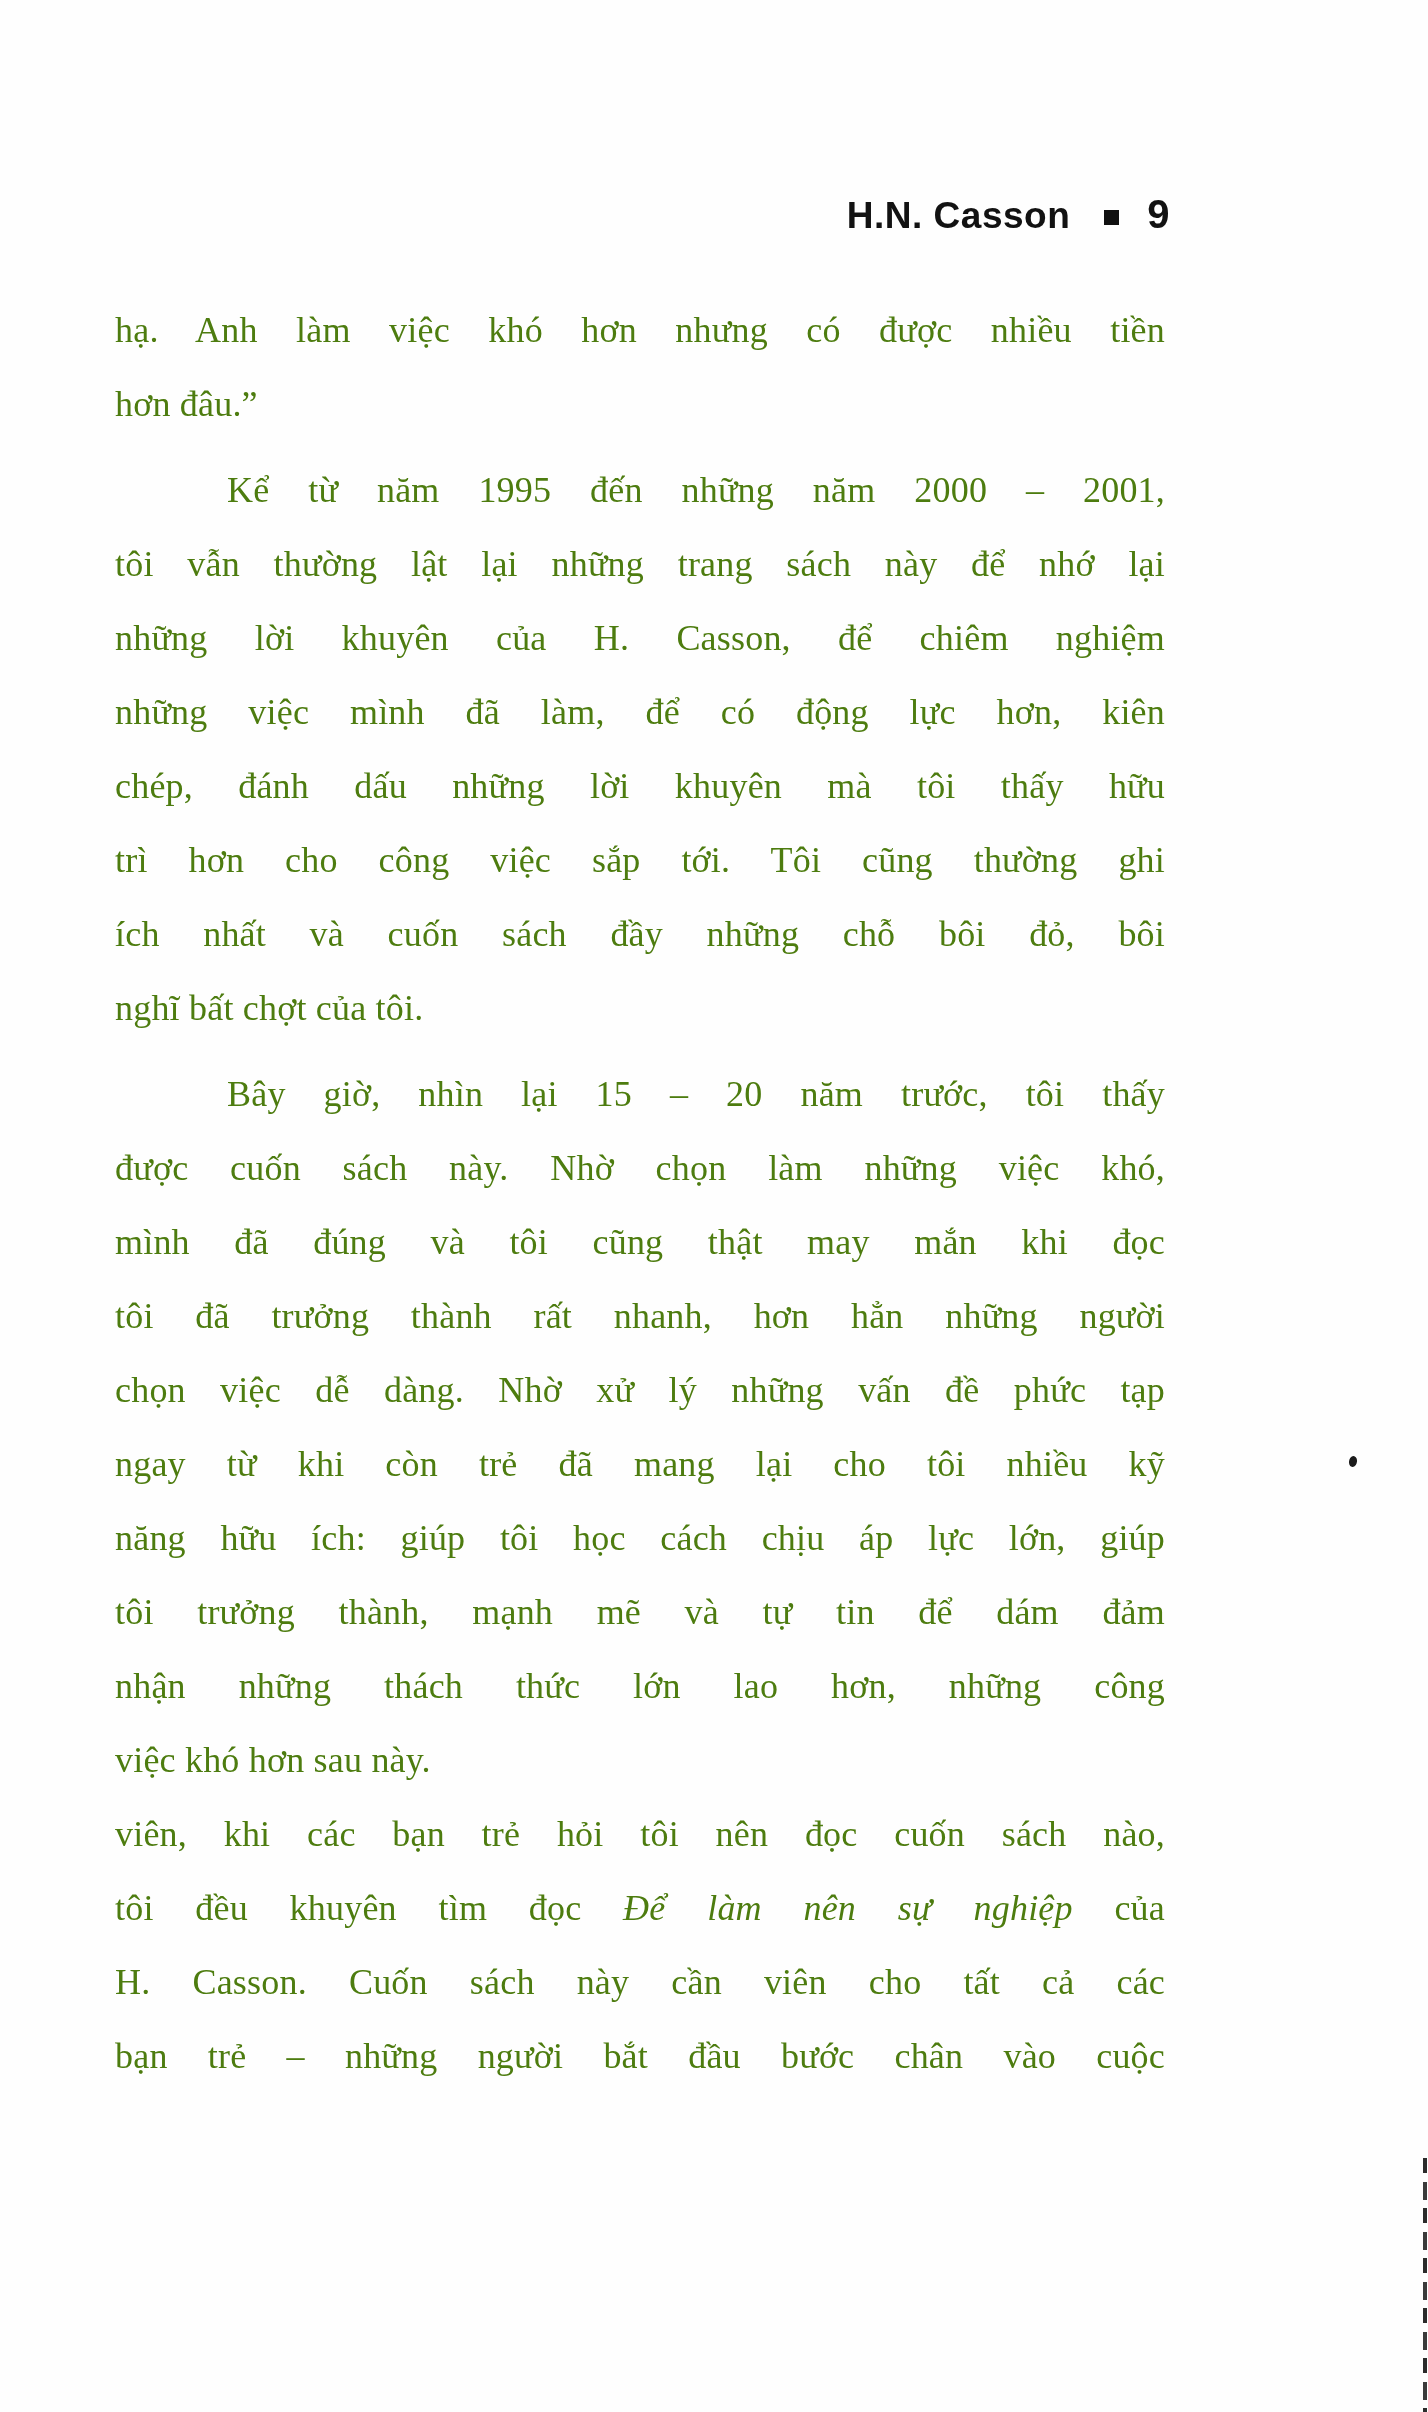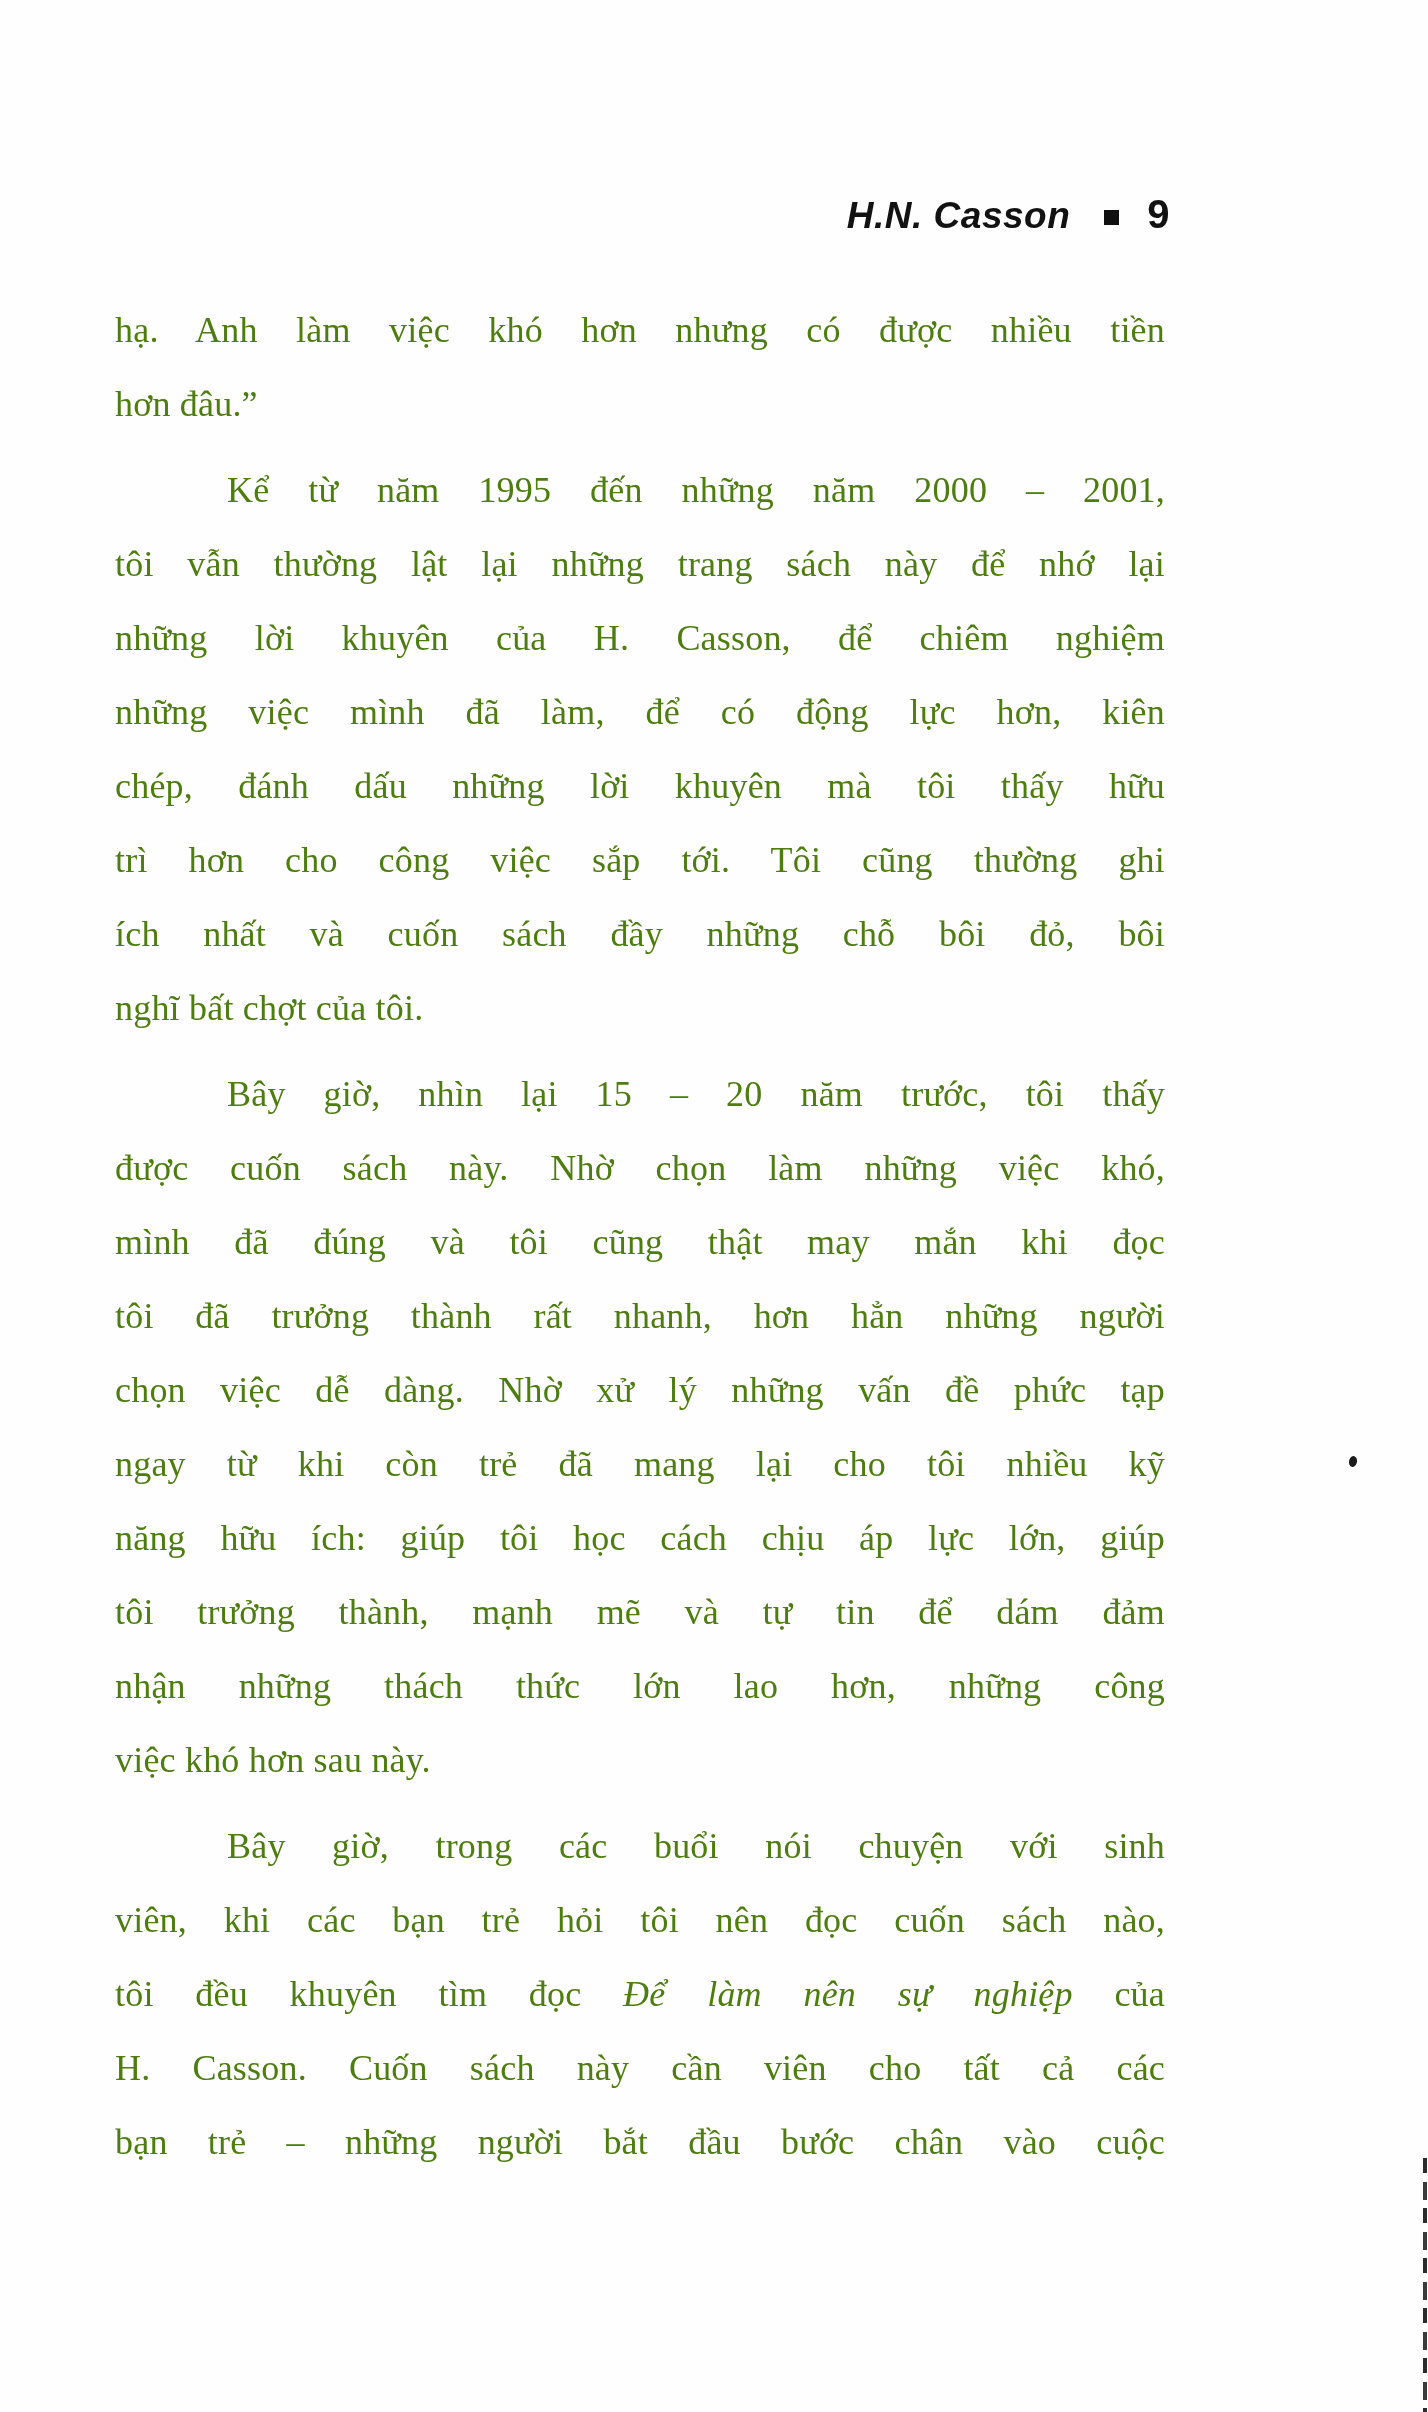--- a/index.html
+++ b/index.html
@@ -30,21 +30,20 @@
     text-align: right;
     font-family: "Liberation Sans", "DejaVu Sans", sans-serif;
     font-size: 37px;
     font-weight: 600;
     letter-spacing: 0.5px;
     color: #121212;
     white-space: nowrap;
   }
   .running-header .author {
     display: inline-block;
-    font-style: italic;
   }
   .sq-bullet {
     display: inline-block;
     width: 15px;
     height: 15px;
     background: #101010;
     margin: 0 28px 0 34px;
     transform: translateY(-3px);
   }
   .running-header .pageno {
@@ -131,21 +130,20 @@
       <div class="line indent para fill"><span>Bây giờ, nhìn lại 15 – 20 năm trước, tôi thấy</span></div>
       <div class="line fill"><span>được cuốn sách này. Nhờ chọn làm những việc khó,</span></div>
       <div class="line fill"><span>mình đã đúng và tôi cũng thật may mắn khi đọc</span></div>
       <div class="line fill"><span>tôi đã trưởng thành rất nhanh, hơn hẳn những người</span></div>
       <div class="line fill"><span>chọn việc dễ dàng. Nhờ xử lý những vấn đề phức tạp</span></div>
       <div class="line fill"><span>ngay từ khi còn trẻ đã mang lại cho tôi nhiều kỹ</span></div>
       <div class="line fill"><span>năng hữu ích: giúp tôi học cách chịu áp lực lớn, giúp</span></div>
       <div class="line fill"><span>tôi trưởng thành, mạnh mẽ và tự tin để dám đảm</span></div>
       <div class="line fill"><span>nhận những thách thức lớn lao hơn, những công</span></div>
       <div class="line"><span>việc khó hơn sau này.</span></div>
-      <div class="line indent para fill"><span>Bây giờ, trong các buổi nói chuyện với sinh</span></div>
       <div class="line fill"><span>viên, khi các bạn trẻ hỏi tôi nên đọc cuốn sách nào,</span></div>
       <div class="line fill"><span>tôi đều khuyên tìm đọc </span><span class="italic">Để làm nên sự nghiệp</span><span> của</span></div>
       <div class="line fill"><span>H. Casson. Cuốn sách này cần viên cho tất cả các</span></div>
       <div class="line fill"><span>bạn trẻ – những người bắt đầu bước chân vào cuộc</span></div>
     </div>
 
   <div class="ink-speck"></div>
   <div class="edge-artifact"></div>
 
 </div>

